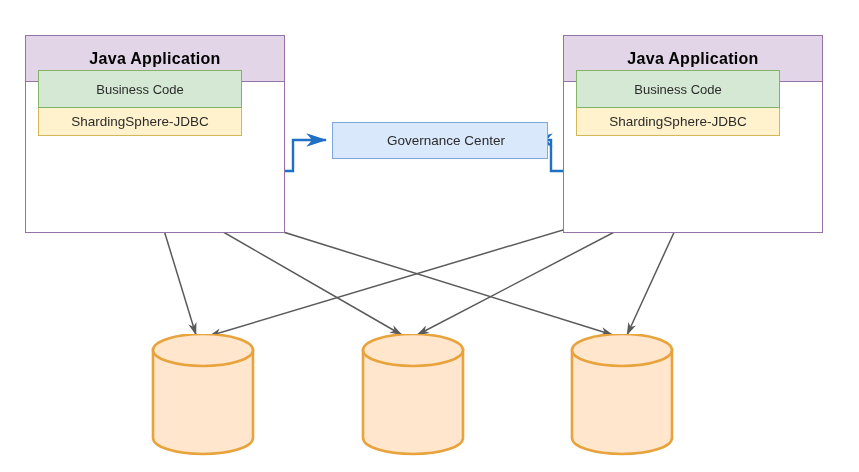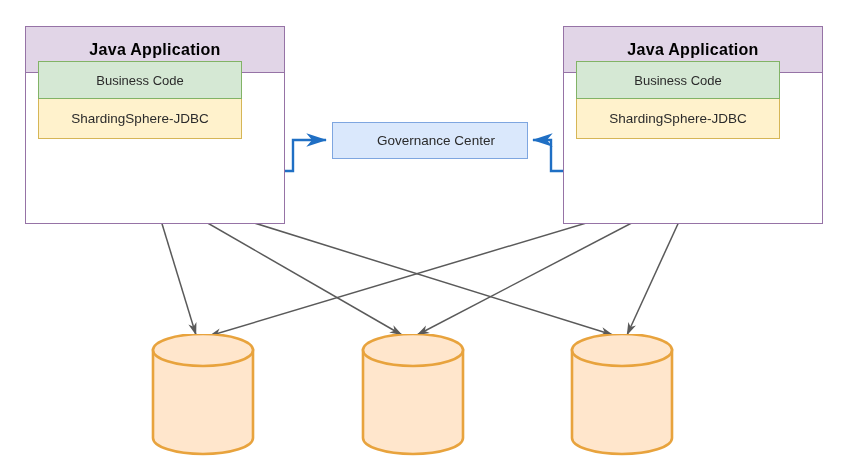--- a/index.html
+++ b/index.html
@@ -23,20 +23,21 @@
     top: 0;
     width: 859px;
     height: 472px;
     pointer-events: none;
   }
   .app-panel {
     position: absolute;
     box-sizing: border-box;
     border: 1.6px solid #9673a6;
     background: #ffffff;
+    margin-top: 9px;
   }
   .app-header {
     box-sizing: border-box;
     height: 46px;
     background: #e1d5e7;
     border-bottom: 1.6px solid #9673a6;
     display: flex;
     align-items: center;
     justify-content: center;
   }
@@ -60,21 +61,21 @@
     display: flex;
     align-items: center;
     justify-content: center;
   }
   .biz-label {
     font-size: 13px;
     color: #2b2b2b;
   }
   .jdbc-box {
     box-sizing: border-box;
-    height: 40px;
+    height: 28px;
     background: #fff2cc;
     border: 1.4px solid #d6b656;
     border-top: none;
     display: flex;
     align-items: center;
     justify-content: center;
   }
   .jdbc-label {
     font-size: 13.5px;
     color: #2b2b2b;
@@ -148,21 +149,21 @@
     <div class="inner-stack">
       <div class="biz-box">
         <span class="biz-label">Business Code</span>
       </div>
       <div class="jdbc-box">
         <span class="jdbc-label">ShardingSphere-JDBC</span>
       </div>
     </div>
   </div>
 
-  <div class="gov-box" style="left:332px; top:122px; width:196px; height:37px;padding-left:12px;">
+  <div class="gov-box" style="left:332px; top:122px; width:216px; height:37px;padding-left:12px;">
     <span class="gov-label">Governance Center</span>
   </div>
 
   <svg class="db-cyl" style="left:151px; top:334px;" width="104" height="122" viewBox="0 0 104 122" xmlns="http://www.w3.org/2000/svg">
     <path d="M2,16 L2,104 A50,16 0 0 0 102,104 L102,16 Z" fill="#ffe6cc" stroke="#e8a33d" stroke-width="2.6"></path>
     <ellipse cx="52" cy="16" rx="50" ry="16" fill="#ffe6cc" stroke="#e8a33d" stroke-width="2.6"></ellipse>
   </svg>
 
   <svg class="db-cyl" style="left:361px; top:334px;" width="104" height="122" viewBox="0 0 104 122" xmlns="http://www.w3.org/2000/svg">
     <path d="M2,16 L2,104 A50,16 0 0 0 102,104 L102,16 Z" fill="#ffe6cc" stroke="#e8a33d" stroke-width="2.6"></path>

